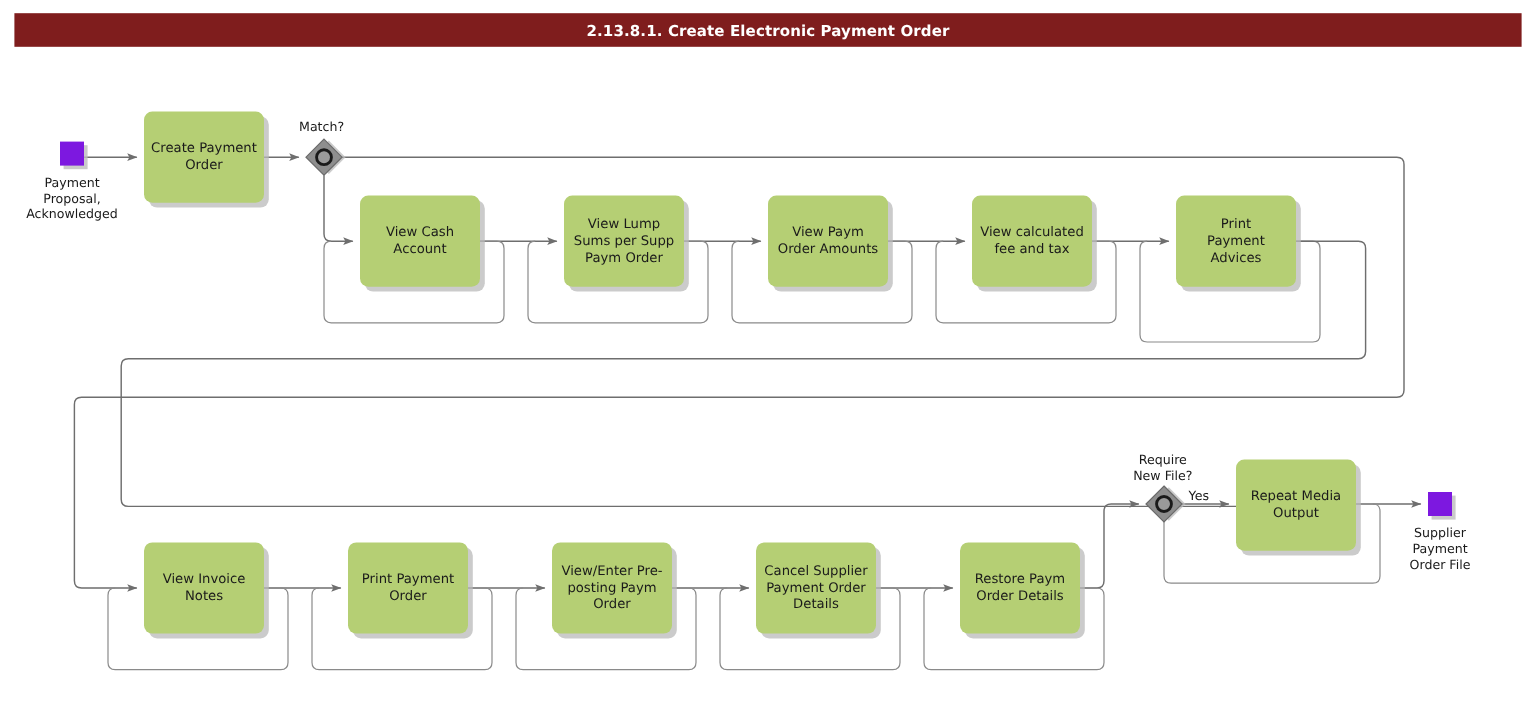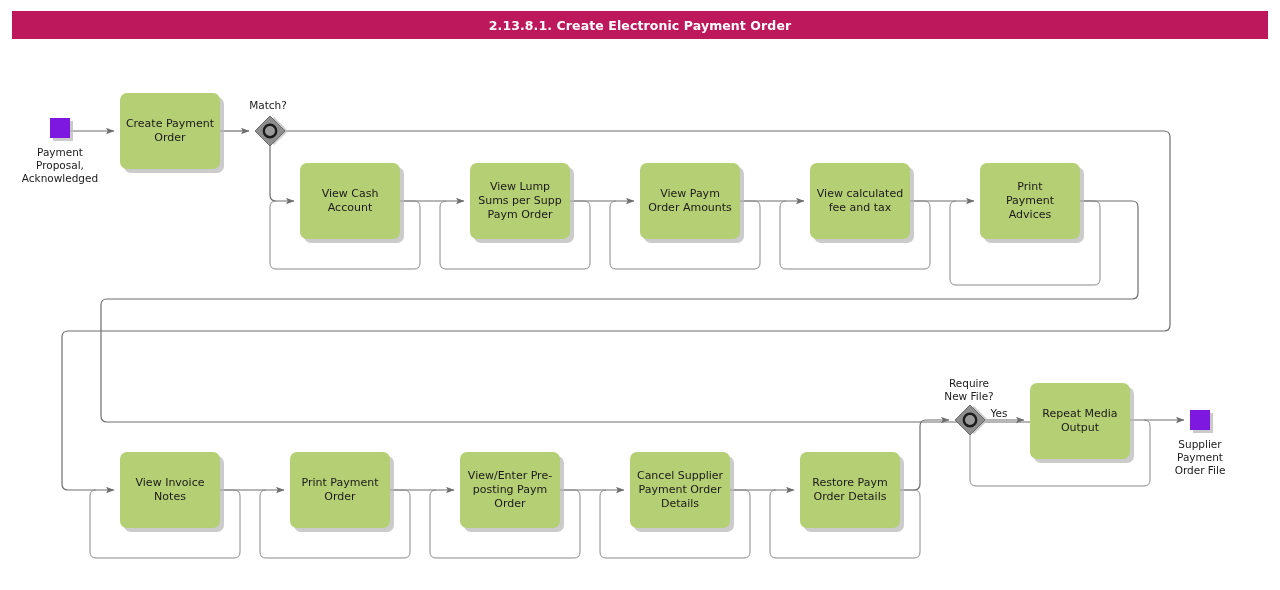--- a/index.html
+++ b/index.html
@@ -18,21 +18,21 @@
     position: relative;
     width: 1280px;
     height: 590px;
   }
   .title-bar {
     position: absolute;
     left: 12px;
     top: 11px;
     width: 1256px;
     height: 28px;
-    background: #be185d;
+    background: #7f1d1d;
     display: flex;
     align-items: center;
     justify-content: center;
   }
   .title-bar .title-text {
     color: #ffffff;
     font-family: "DejaVu Sans", sans-serif;
     font-size: 12.5px;
     font-weight: bold;
     letter-spacing: 0.1px;

